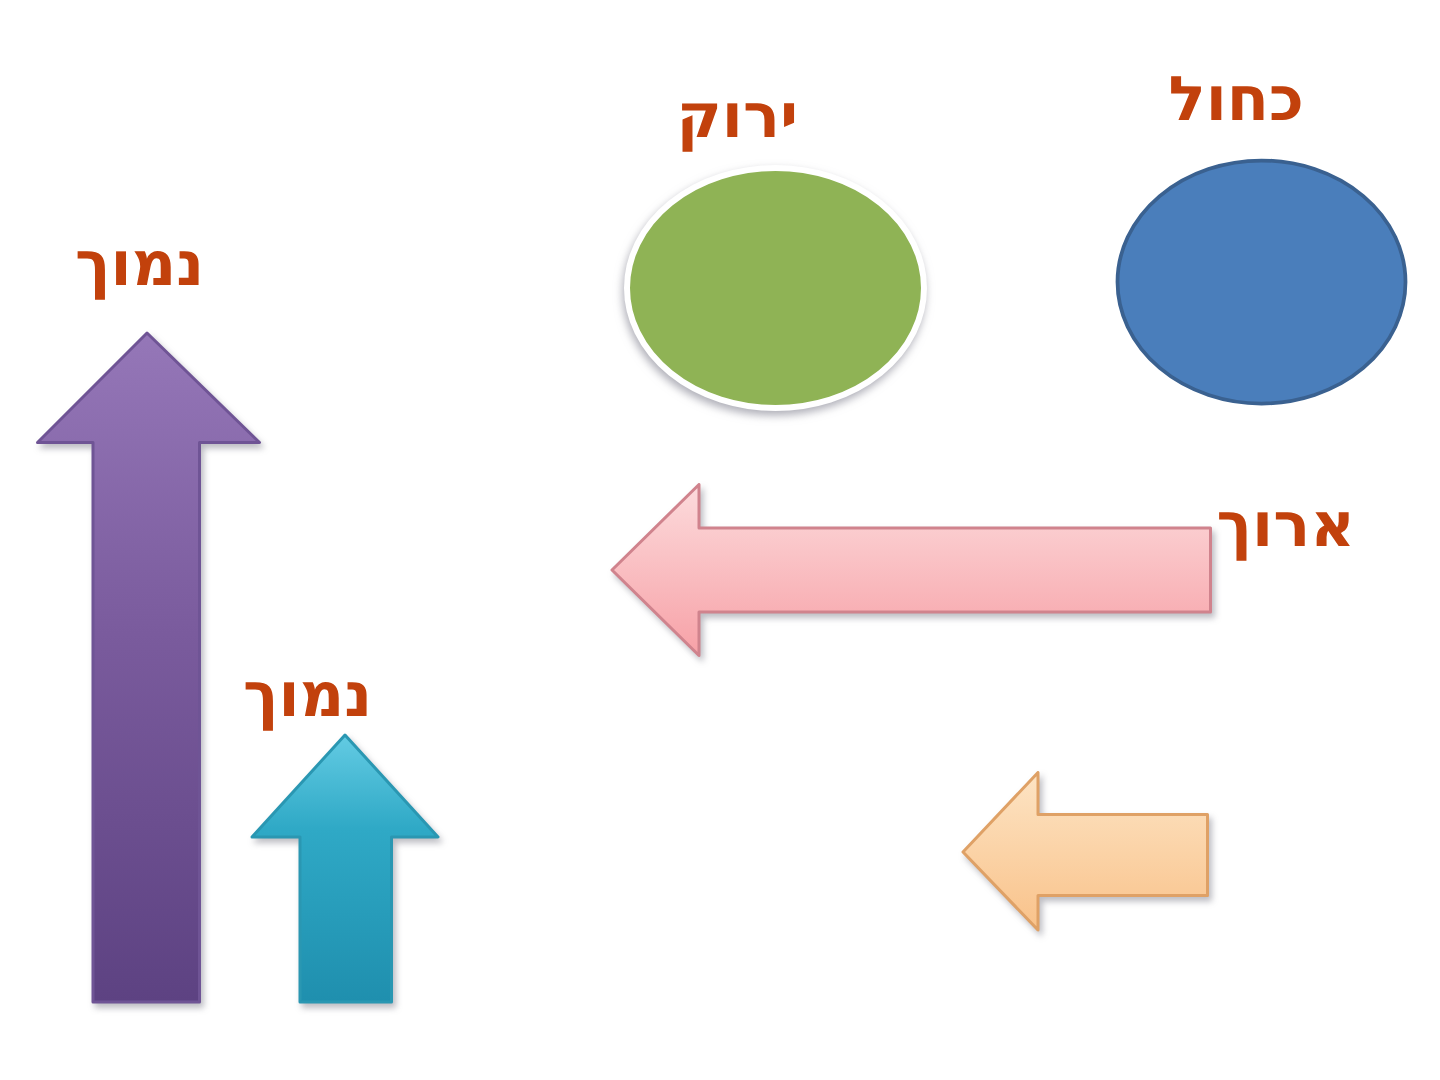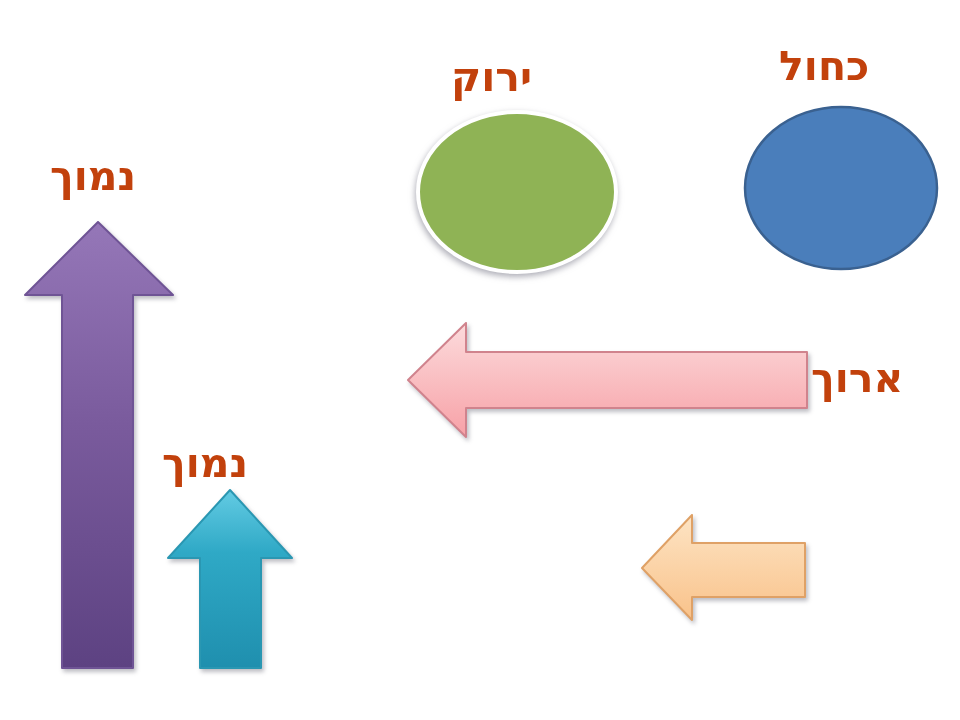--- a/index.html
+++ b/index.html
@@ -18,21 +18,21 @@
     font-size:41px;
     line-height:1.1;
     color:#c2410c;
     white-space:nowrap;
     letter-spacing:0px;
   }
   .lbl-tall  {left:50px;  top:154px;}
   .lbl-low   {left:162px; top:441px;}
   .lbl-green {left:451px; top:55px;}
   .lbl-blue  {left:779px; top:44px;text-align:right;}
-  .lbl-long  {left:811px; top:356px;}
+  .lbl-long  {left:811px; top:328px;}
   .lbl-short {left:827px; top:530px;}
   .shadow-soft { filter: drop-shadow(2px 3px 2px rgba(90,90,105,0.40)); }
   .shadow-ellipse { filter: drop-shadow(-1px 3px 3px rgba(110,110,125,0.55)); }
 </style>
 </head>
 <body>
 
 <div class="slide">
 
   <svg class="shapes-svg" viewBox="0 0 960 720" xmlns="http://www.w3.org/2000/svg">

